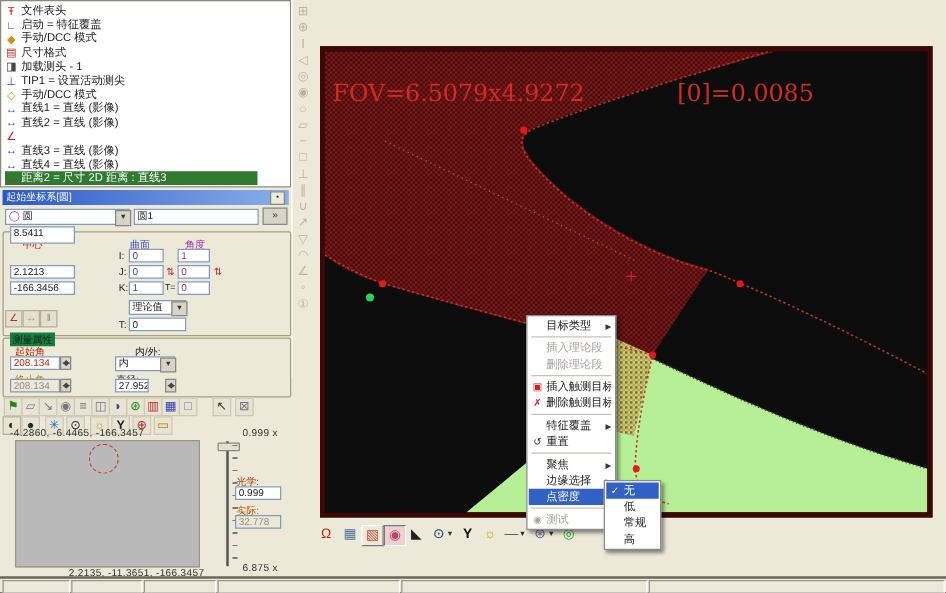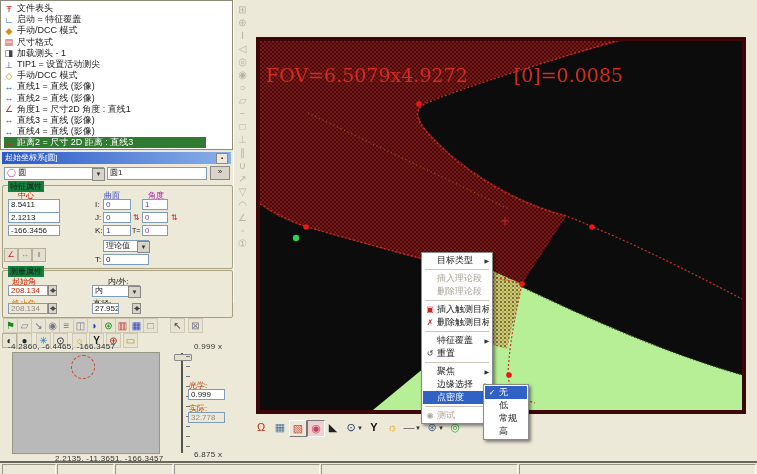--- a/index.html
+++ b/index.html
@@ -110,21 +110,20 @@
   <div class="trow">
       <span class="tico c7">↔</span>
       <span>直线1 = 直线 (影像)</span>
     </div>
   <div class="trow">
       <span class="tico c8">↔</span>
       <span>直线2 = 直线 (影像)</span>
     </div>
   <div class="trow">
       <span class="tico c9">∠</span>
-      <span>角度1 = 尺寸2D 角度 : 直线1</span>
     </div>
   <div class="trow">
       <span class="tico c10">↔</span>
       <span>直线3 = 直线 (影像)</span>
     </div>
   <div class="trow">
       <span class="tico c11">↔</span>
       <span>直线4 = 直线 (影像)</span>
     </div>
   <div class="trow sel">
@@ -163,21 +162,21 @@
 <div class="fld" style="left:4px;top:167px;width:100px;height:13px">
   <span style="color:#b0259a">◯</span> <span>圆</span>
 </div>
 <span class="dd" style="left:92px;top:168px;height:11px">▼</span>
 <div class="fld" style="left:107px;top:167px;width:100px;height:13px">圆1</div>
 <div class="fld" style="left:210px;top:166px;width:20px;height:14px;text-align:center;background:#d8d4c8;border-color:#888">»</div>
 
 <div class="grp" style="left:2px;top:185px;width:229px;height:82px"></div>
 <span class="leg" style="left:8px;top:181px">特征属性</span>
 <span class="lab red" style="left:18px;top:190px">中心</span>
-<div class="fld" style="left:8px;top:199px;width:52px;height:14px">8.5411</div>
+<div class="fld" style="left:8px;top:181px;width:52px;height:14px">8.5411</div>
 <div class="fld" style="left:8px;top:212px;width:52px;height:11px">2.1213</div>
 <div class="fld" style="left:8px;top:225px;width:52px;height:11px">-166.3456</div>
 <span class="lab blu" style="left:104px;top:190px;border-bottom:1px solid #cc2200">曲面</span>
 <span class="lab mag" style="left:148px;top:190px">角度</span>
 <span class="lab" style="left:95px;top:200px">I:</span>
 <span class="lab" style="left:95px;top:213px">J:</span>
 <span class="lab" style="left:95px;top:226px">K:</span>
 <div class="fld" style="left:103px;top:199px;width:28px;height:11px;color:#4444bb">0</div>
 <div class="fld" style="left:103px;top:212px;width:28px;height:11px;color:#4444bb">0</div>
 <div class="fld" style="left:103px;top:225px;width:28px;height:11px;color:#4444bb">1</div>
@@ -280,21 +279,21 @@
     <path fill="none" stroke="#a86a28" stroke-width="1" stroke-dasharray="1 3" d="M48,72 L249,168"></path>
     <path stroke="#cc2222" stroke-width="1" d="M241,180 L249,180 M245,176 L245,184"></path>
     <circle cx="159" cy="63" r="2.8" fill="#e81818"></circle>
     <circle cx="46" cy="186" r="2.8" fill="#e81818"></circle>
     <circle cx="332" cy="186" r="2.8" fill="#e81818"></circle>
     <circle cx="262" cy="243" r="2.8" fill="#e81818"></circle>
     <circle cx="249" cy="334" r="2.8" fill="#e81818"></circle>
     <circle cx="36" cy="197" r="3.2" fill="#30d050"></circle>
   </svg>
   <div class="gtext" style="left:6px;top:23px;font-size:19px">
-    <span>FOV=6.5079x4.9272</span><span style="margin-left:46px">[0]=0.0085</span>
+    <span>FOV=6.5079x4.9272</span><span style="margin-left:74px">[0]=0.0085</span>
   </div>
 </div>
 
 <span class="tbico" style="left:253px;color:#cc2200">Ω</span>
 <span class="tbico" style="left:272px;color:#557799">▦</span>
 <span class="tbico raised" style="left:289px;color:#cc4433">▧</span>
 <span class="tbico pressed" style="left:307px;color:#c04466">◉</span>
 <span class="tbico" style="left:325px;color:#222">◣</span>
 <span class="tbico" style="left:343px;color:#223366">⊙</span>
 <span class="dda" style="left:357px">▼</span>

